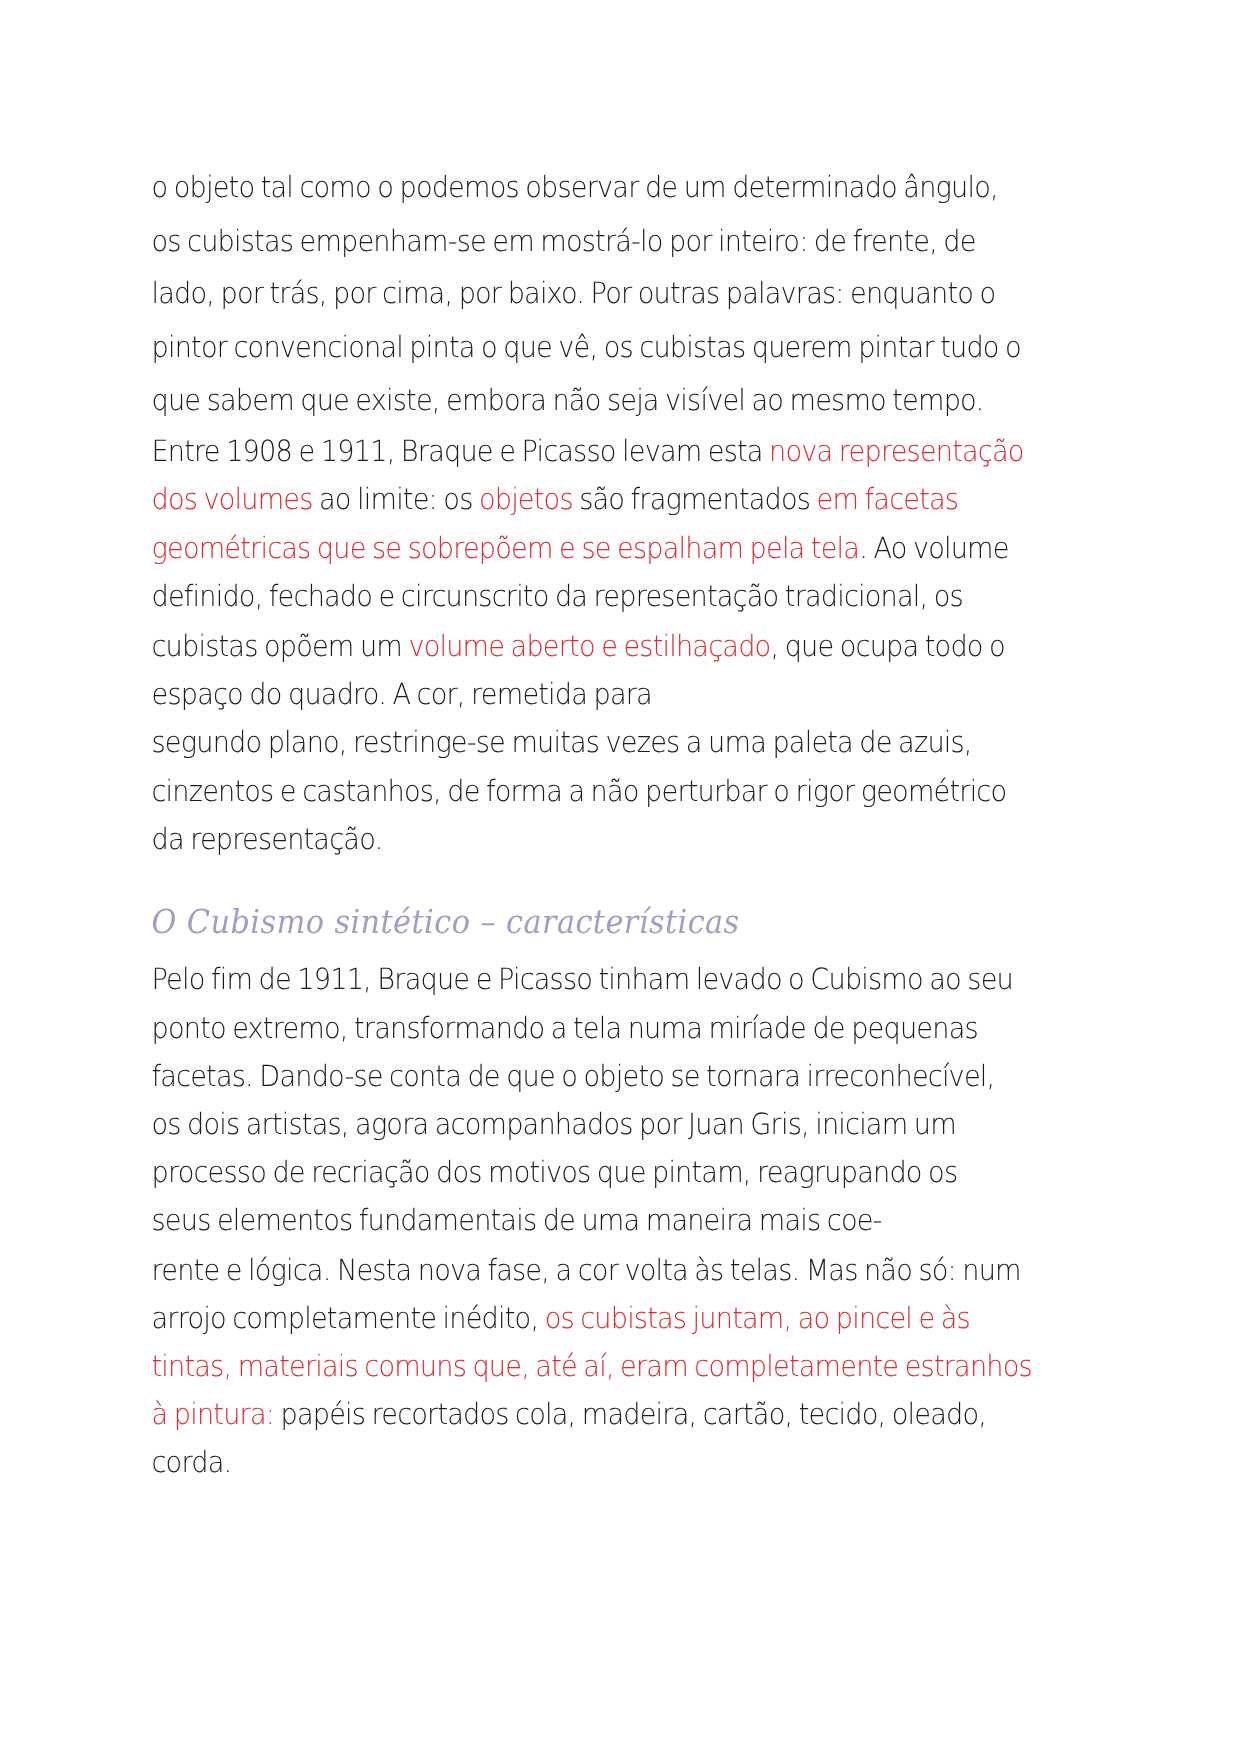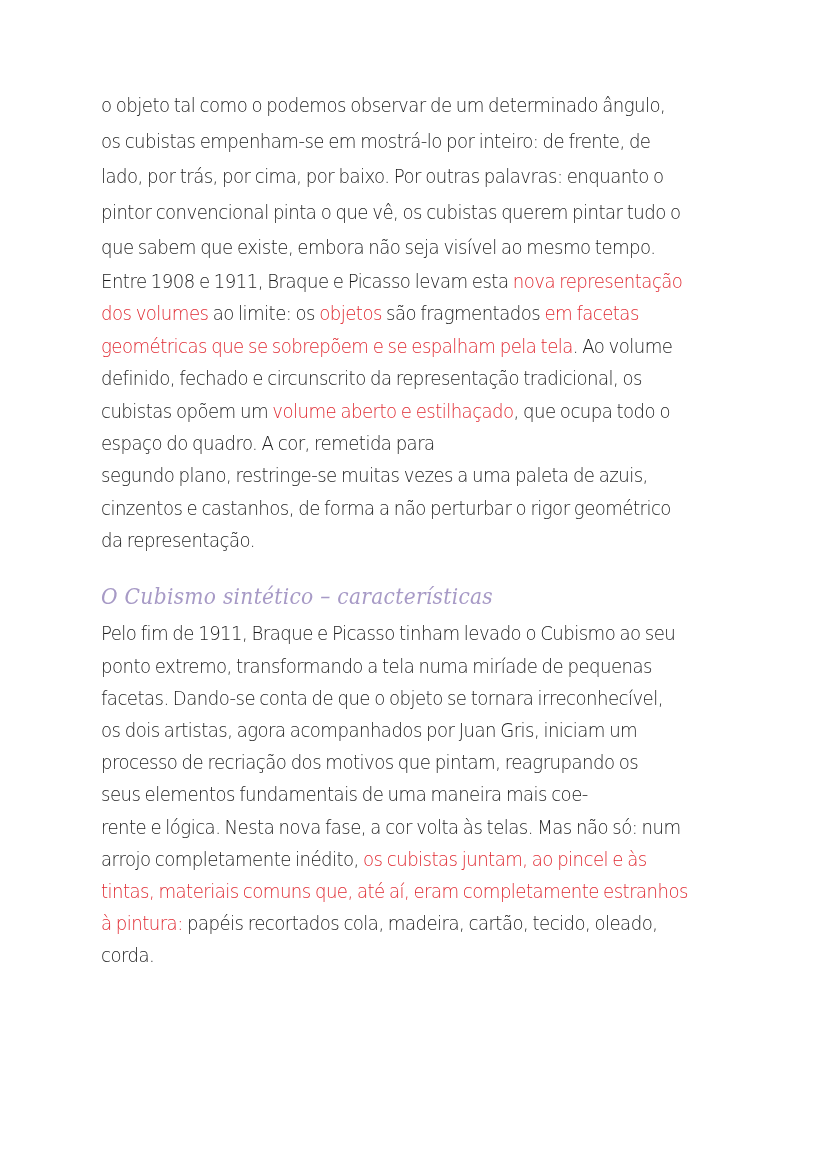--- a/index.html
+++ b/index.html
@@ -11,21 +11,21 @@
       width: 828px;
       height: 1169px;
       position: relative;
       overflow: hidden;
       font-family: "DejaVu Sans", sans-serif;
       color: #1c1c1c;
     }
     .page {
       position: absolute;
       left: 101px;
-      top: 88px;
+      top: 107px;
       width: 640px;
     }
     .line {
       display: block;
       font-size: 19.5px;
       letter-spacing: -0.6px;
       word-spacing: -1px;
       white-space: nowrap;
       font-weight: 300;
       transform: scaleX(0.93);

